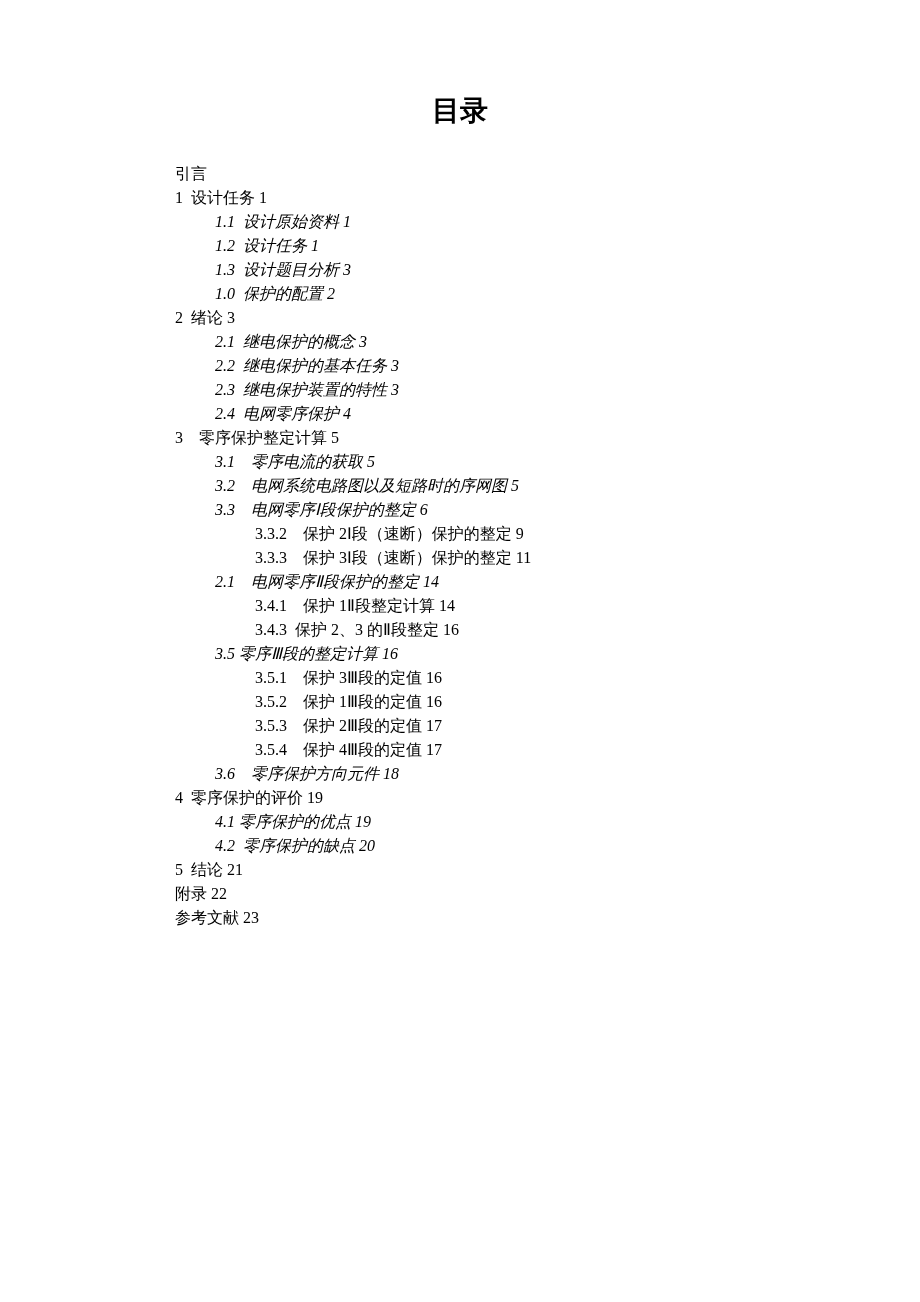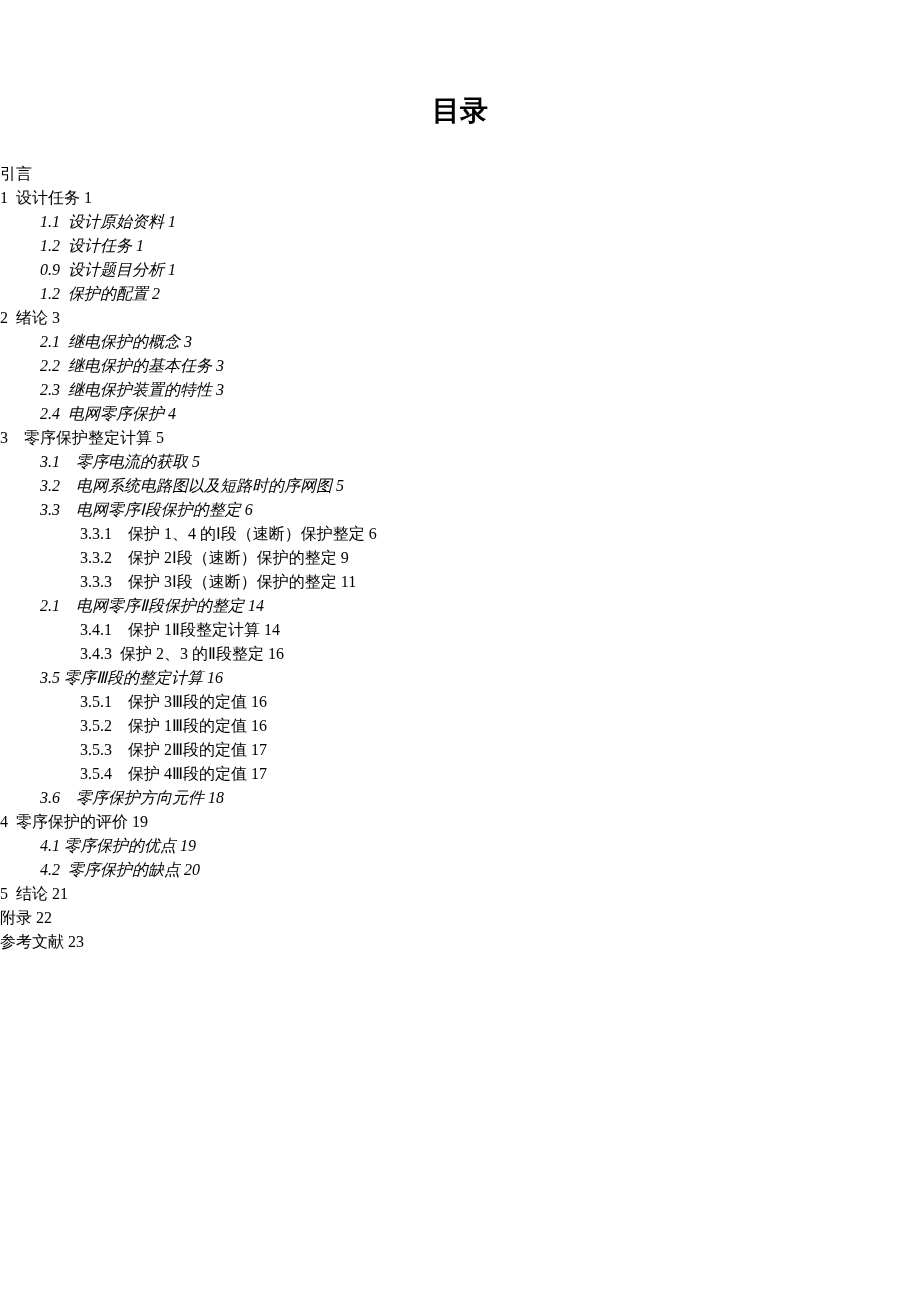--- a/index.html
+++ b/index.html
@@ -19,20 +19,21 @@
     }
     .title {
       text-align: center;
       font-size: 28px;
       font-weight: bold;
       margin-bottom: 30px;
       font-family: Liberation Serif, serif;
     }
     .toc {
       width: 550px;
+      margin-left: 175px;
     }
     .toc-line {
       white-space: pre;
     }
     .level-0 {
       padding-left: 0;
     }
     .level-1 {
       padding-left: 40px;
       font-style: italic;
@@ -44,32 +45,31 @@
 </head>
 <body>
 
 <div class="title">目录</div>
 
 <div class="toc" id="toc-container">
     <div class="toc-line level-0">引言</div>
     <div class="toc-line level-0">1  设计任务 1</div>
     <div class="toc-line level-1">1.1  设计原始资料 1</div>
     <div class="toc-line level-1">1.2  设计任务 1</div>
-    <div class="toc-line level-1">0.9  设计题目分析 1</div>
-    <div class="toc-line level-1">1.2  保护的配置 2</div>
+    <div class="toc-line level-1">1.3  设计题目分析 3</div>
+    <div class="toc-line level-1">1.0  保护的配置 2</div>
     <div class="toc-line level-0">2  绪论 3</div>
     <div class="toc-line level-1">2.1  继电保护的概念 3</div>
     <div class="toc-line level-1">2.2  继电保护的基本任务 3</div>
     <div class="toc-line level-1">2.3  继电保护装置的特性 3</div>
     <div class="toc-line level-1">2.4  电网零序保护 4</div>
     <div class="toc-line level-0">3    零序保护整定计算 5</div>
     <div class="toc-line level-1">3.1    零序电流的获取 5</div>
     <div class="toc-line level-1">3.2    电网系统电路图以及短路时的序网图 5</div>
     <div class="toc-line level-1">3.3    电网零序Ⅰ段保护的整定 6</div>
-    <div class="toc-line level-2">3.3.1    保护 1、4 的Ⅰ段（速断）保护整定 6</div>
     <div class="toc-line level-2">3.3.2    保护 2Ⅰ段（速断）保护的整定 9</div>
     <div class="toc-line level-2">3.3.3    保护 3Ⅰ段（速断）保护的整定 11</div>
     <div class="toc-line level-1">2.1    电网零序Ⅱ段保护的整定 14</div>
     <div class="toc-line level-2">3.4.1    保护 1Ⅱ段整定计算 14</div>
     <div class="toc-line level-2">3.4.3  保护 2、3 的Ⅱ段整定 16</div>
     <div class="toc-line level-1">3.5 零序Ⅲ段的整定计算 16</div>
     <div class="toc-line level-2">3.5.1    保护 3Ⅲ段的定值 16</div>
     <div class="toc-line level-2">3.5.2    保护 1Ⅲ段的定值 16</div>
     <div class="toc-line level-2">3.5.3    保护 2Ⅲ段的定值 17</div>
     <div class="toc-line level-2">3.5.4    保护 4Ⅲ段的定值 17</div>

